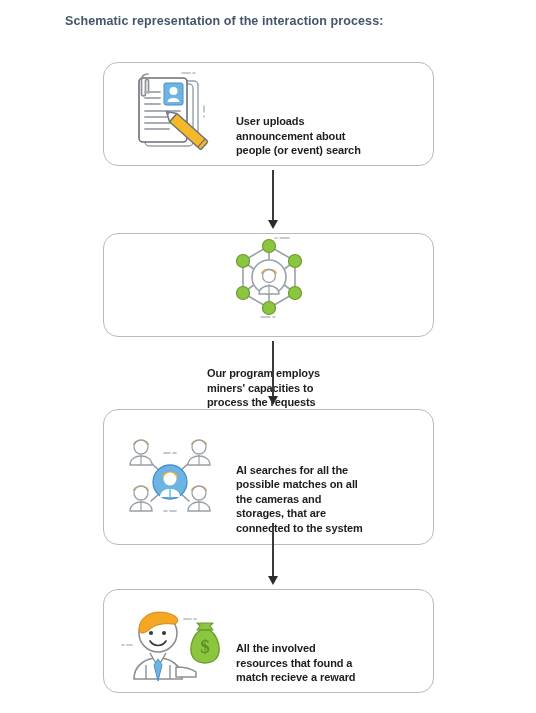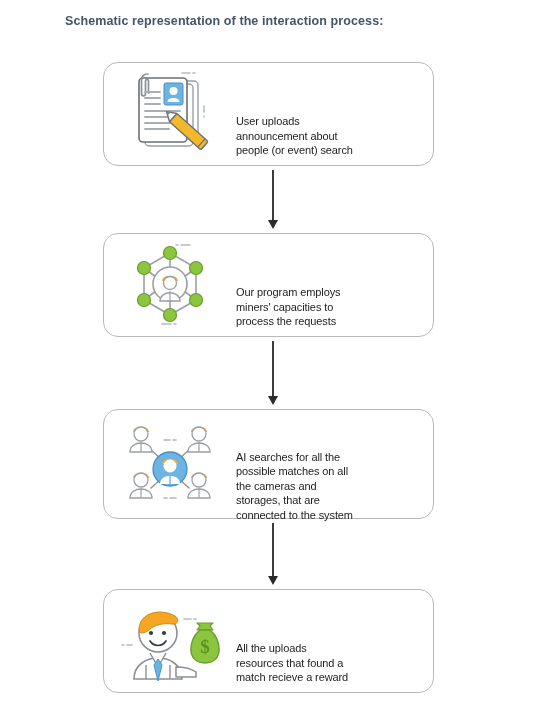--- a/index.html
+++ b/index.html
@@ -50,21 +50,21 @@
   .step-icon {
     width: 132px;
     min-width: 132px;
     display: flex;
     align-items: center;
     justify-content: center;
   }
 
   .step-text {
     font-size: 11px;
-    font-weight: normal;
+    font-weight: bold;
     line-height: 14.6px;
     color: #1d1d1d;
     letter-spacing: -0.1px;
     padding-right: 10px;
     white-space: pre-line;
     margin-top: 44px;
   }
 
   .arrow {
     position: absolute;
@@ -83,22 +83,22 @@
     left: 2px;
     width: 0;
     height: 0;
     border-left: 5px solid transparent;
     border-right: 5px solid transparent;
     border-top: 9px solid #2b2b2b;
   }
 
   
   #box-1 { top: 62px;  height: 104px; }
-  #box-2 { top: 233px; height: 104px; }
-  #box-3 { top: 409px; height: 110px; }
+  #box-2 { top: 233px; height: 104px; flex-direction: column; }
+  #box-3 { top: 409px; height: 136px; }
   #box-4 { top: 589px; height: 104px; }
 
   #arrow-1 { top: 170px; height: 59px; }
   #arrow-1 .shaft { height: 50px; }
   #arrow-1 .head  { top: 50px; }
 
   #arrow-2 { top: 341px; height: 64px; }
   #arrow-2 .shaft { height: 55px; }
   #arrow-2 .head  { top: 55px; }
 
@@ -305,18 +305,18 @@
         </g>
 
         <g stroke="#b6bcc2" stroke-width="1.7" stroke-linecap="round">
           <line x1="68" y1="22" x2="75" y2="22"></line>
           <line x1="78" y1="22" x2="80" y2="22"></line>
           <line x1="6" y1="48" x2="8" y2="48"></line>
           <line x1="11" y1="48" x2="16" y2="48"></line>
         </g>
       </svg>
     </div>
-    <div class="step-text">All the uploads
+    <div class="step-text">All the involved
 resources that found a
 match recieve a reward</div>
   </div>
 
 </div>
 
 </body></html>

